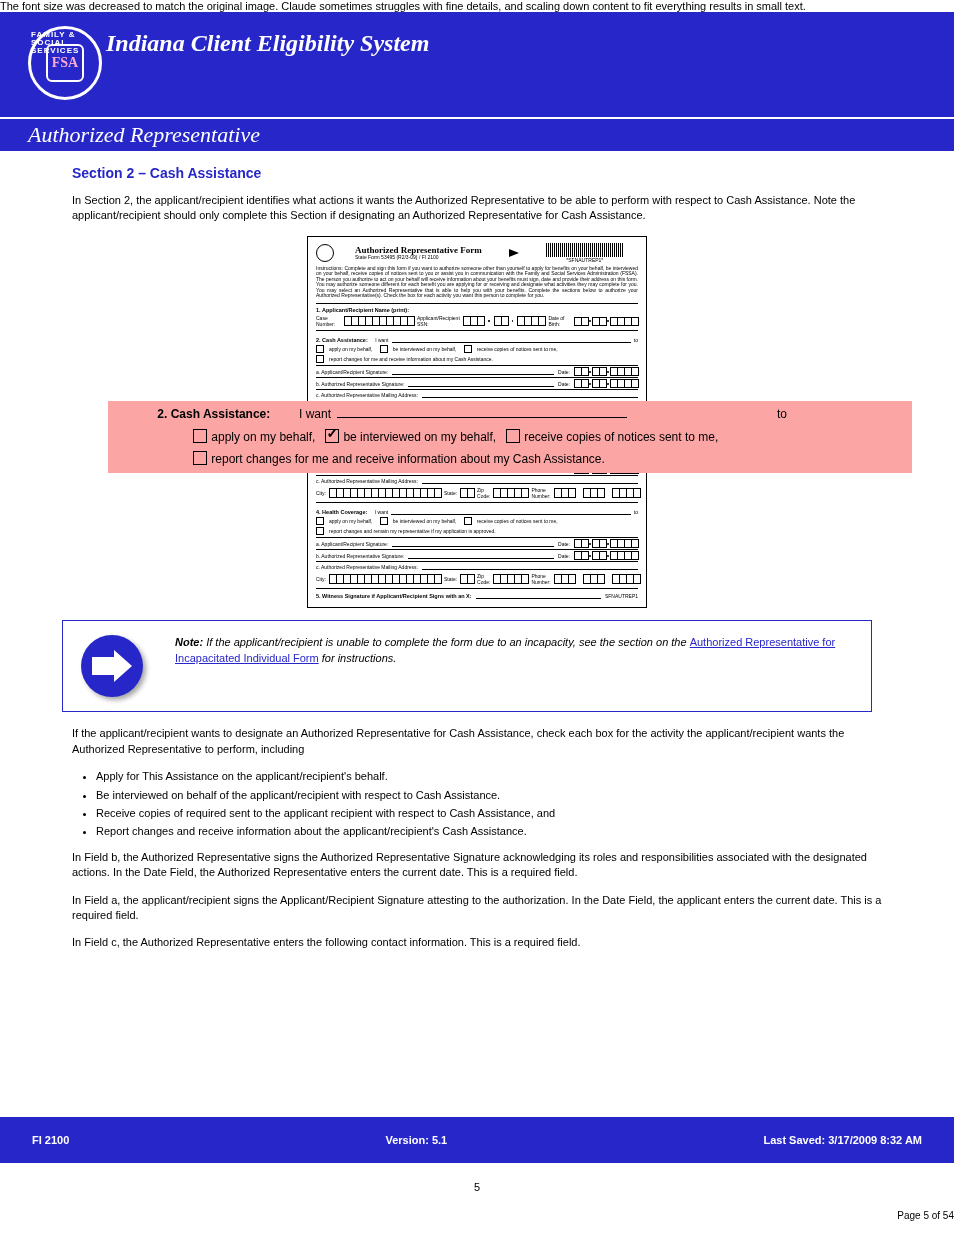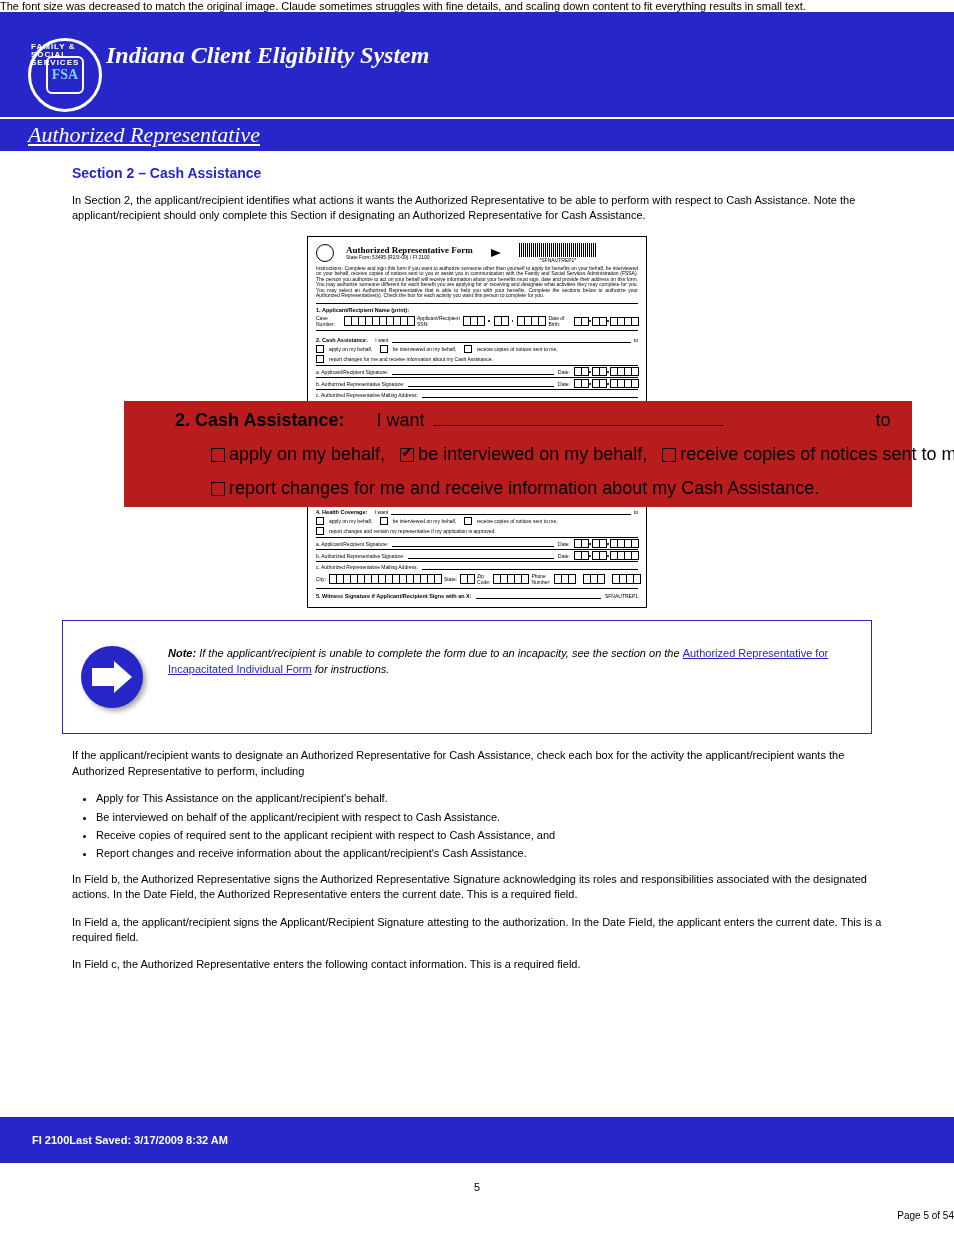--- a/index.html
+++ b/index.html
@@ -19,60 +19,60 @@
     background:#fff;
     position:relative;
     box-sizing:border-box;
   }
   .band{background:var(--brand);color:#fff}
   
   .topband{
     height:105px;
     display:flex;
     align-items:flex-start;
-    padding:26px 28px 0 28px;
+    padding:14px 28px 0 28px;
     box-sizing:border-box;
   }
   .seal{
     width:68px;height:68px;border:3px solid #fff;border-radius:50%;
     display:flex;align-items:center;justify-content:center;
     color:#fff;font-weight:bold;position:relative;
   }
   .seal .inner{
     width:34px;height:34px;border:2px solid #fff;border-radius:6px;
     display:flex;align-items:center;justify-content:center;
     font:bold 14px/1 Georgia, "Times New Roman", serif;
-    background:var(--brand);color:#7dd3fc;
+    background:var(--brand);color:#f9a8d4;
   }
   .seal .ringtxt{
     position:absolute;inset:0;pointer-events:none;
     display:flex;align-items:flex-start;justify-content:center;
     font:bold 8px/1 Arial,sans-serif;padding-top:2px;letter-spacing:1px;
   }
   .topband .titleblk{margin-left:4px;color:#fff}
   .topband h1{margin:4px 0 2px 0;font:italic bold 24px Georgia,"Times New Roman",serif;color:#fff}
   .topband .sub{font:bold 12px Arial,sans-serif;color:#fff}
 
   .secband{
-    height:32px;display:flex;align-items:center;padding:0 28px;margin-top:2px;text-decoration:underline;
+    height:32px;display:flex;align-items:center;padding:0 28px;margin-top:2px;
   }
   .secband h2{margin:0;font:italic 22px Georgia,"Times New Roman",serif;color:#fff}
 
   
   .content{padding:14px 72px 0 72px}
   .content h3{font:bold 14px Arial;color:var(--brand);margin:0 0 12px 0}
   .content p{margin:0 0 12px 0;line-height:1.4}
 
   
   .figwrap{position:relative;display:flex;justify-content:center;margin:2px 0 12px 0}
   .formbox{
     width:340px;border:1px solid #000;background:#fff;
     font-size:5px;line-height:1.2;padding:6px 8px 8px 8px;box-sizing:border-box;
   }
-  .formhdr{display:flex;align-items:center;gap:12px;margin-bottom:3px}
+  .formhdr{display:flex;align-items:center;gap:21px;margin-bottom:3px}
   .miniseal{width:16px;height:16px;border:1px solid #000;border-radius:50%}
   .formhdr .ttl{font:bold 9px/1 "Times New Roman",serif}
   .formhdr .sm{font:5px/1 Arial}
   .barcode{display:inline-block;height:14px;width:78px;background:
     repeating-linear-gradient(90deg,#000 0 1px,#fff 1px 2px)}
   .arrow-mini{display:inline-block;border-left:10px solid #000;border-top:4px solid transparent;border-bottom:4px solid transparent;margin:0 6px}
   .formbox .instr{font-size:5px;text-align:justify;margin:2px 0 4px 0;line-height:1.1}
   .fsec{border-top:1px solid #000;padding-top:3px;margin-top:3px}
   .fsec .lbl{font-weight:bold;font-size:5.5px}
   .boxesrow{display:flex;align-items:center;gap:3px;margin:2px 0}
@@ -80,38 +80,38 @@
   .cells span{border:1px solid #000;width:6px;height:8px;margin-right:-1px}
   .dot{width:2px;height:2px;border-radius:50%;background:#000;margin:0 1px}
   .uline{flex:1;border-bottom:1px solid #000;height:6px;min-width:20px}
   .chk{display:inline-block;width:6px;height:6px;border:1px solid #000;vertical-align:middle;margin-right:2px}
   .sigrow{border-top:1px solid #000;padding:1px 0;display:flex;align-items:center;gap:4px}
   .datecells{display:flex;align-items:center}
   .datecells .cells span{width:6px;height:7px}
 
   
   .callout{
-    position:absolute;top:165px;left:52px;right:-30px;
-    background:#b91c1c;border:none;
+    position:absolute;top:165px;left:36px;right:-30px;
+    background:#fca5a5;border:none;
     box-shadow:0 0 0 transparent;
-    font-size:18px;line-height:1.9;padding:2px 4px;
+    font-size:12px;line-height:1.9;padding:2px 4px;
   }
   .callout .row{display:block;white-space:nowrap}
   .callout .sqbox{display:inline-block;width:12px;height:12px;border:1.5px solid #000;vertical-align:-2px;margin-right:4px}
   .callout .sqbox.checked{position:relative}
   .callout .sqbox.checked:after{
     content:"✓";position:absolute;left:0;top:-4px;font:bold 14px/1 Arial;color:#000;
   }
   .callout b{font-weight:bold}
   .callout .wantline{display:inline-block;width:290px;border-bottom:1px solid #000;vertical-align:baseline;margin:0 3px}
 
   
   .notebox{
-    display:flex;align-items:flex-start;gap:25px;
-    border:1px solid var(--brand);padding:25px 18px;margin:12px 10px 14px -10px;
+    display:flex;align-items:flex-start;gap:32px;
+    border:1px solid var(--brand);padding:14px 18px;margin:12px 10px 14px -10px;
   }
   .arrowicon{
     width:62px;height:62px;border-radius:50%;
     background:var(--brand);
     display:flex;align-items:center;justify-content:center;
     flex:none;position:relative;
     box-shadow:3px 3px 5px rgba(0,0,0,.35);
   }
   .arrowicon:before{
     content:"";display:block;width:22px;height:18px;background:#fff;
@@ -622,19 +622,20 @@
     <li>Report changes and receive information about the applicant/recipient's Cash Assistance.</li>
   </ul>
   <p>In Field b, the Authorized Representative signs the Authorized Representative Signature acknowledging its roles and responsibilities associated with the designated actions. In the Date Field, the Authorized Representative enters the current date. This is a required field.</p>
   <p>In Field a, the applicant/recipient signs the Applicant/Recipient Signature attesting to the authorization. In the Date Field, the applicant enters the current date. This is a required field.</p>
   <p>In Field c, the Authorized Representative enters the following contact information. This is a required field.</p>
 </div>
 
 
 <div class="band footband">
   <span class="l">FI 2100</span>
+  <span class="c">Version: 5.1</span>
   <span class="r">Last Saved: 3/17/2009 8:32 AM</span>
 </div>
 <div class="pagenum">5</div>
 <div class="farfoot">Page 5 of 54</div>
 
 
 
 
 </body></html>

